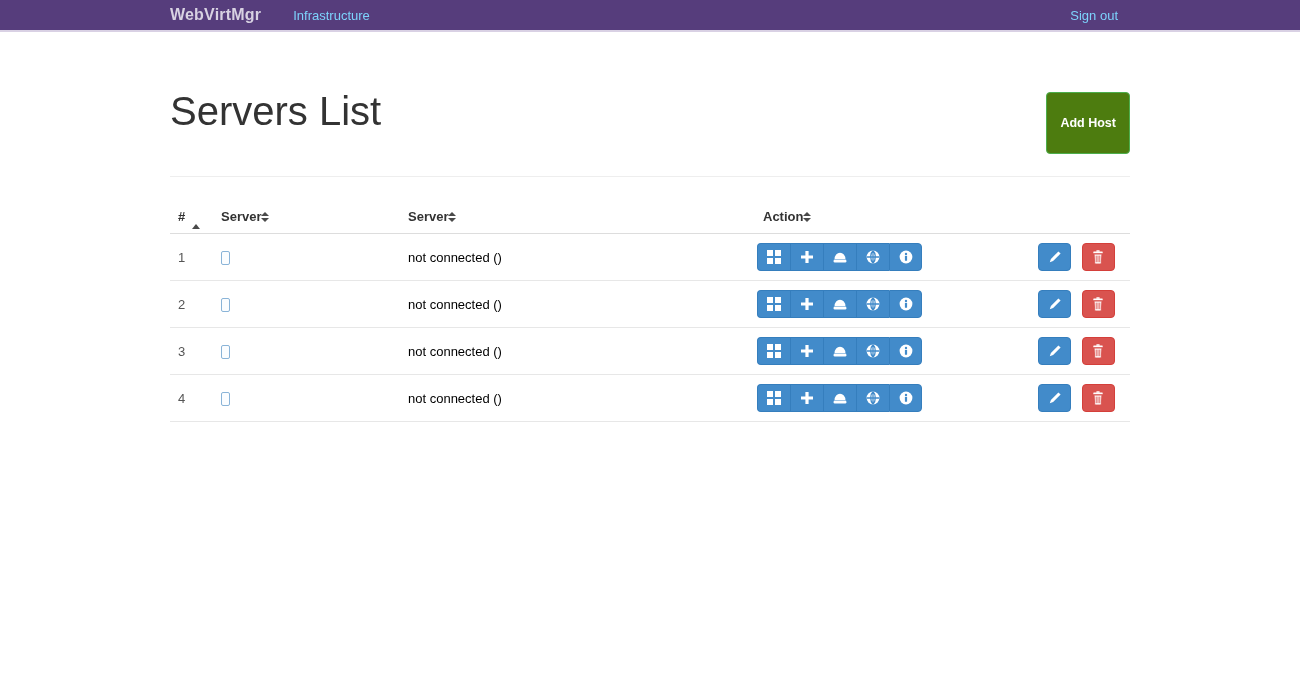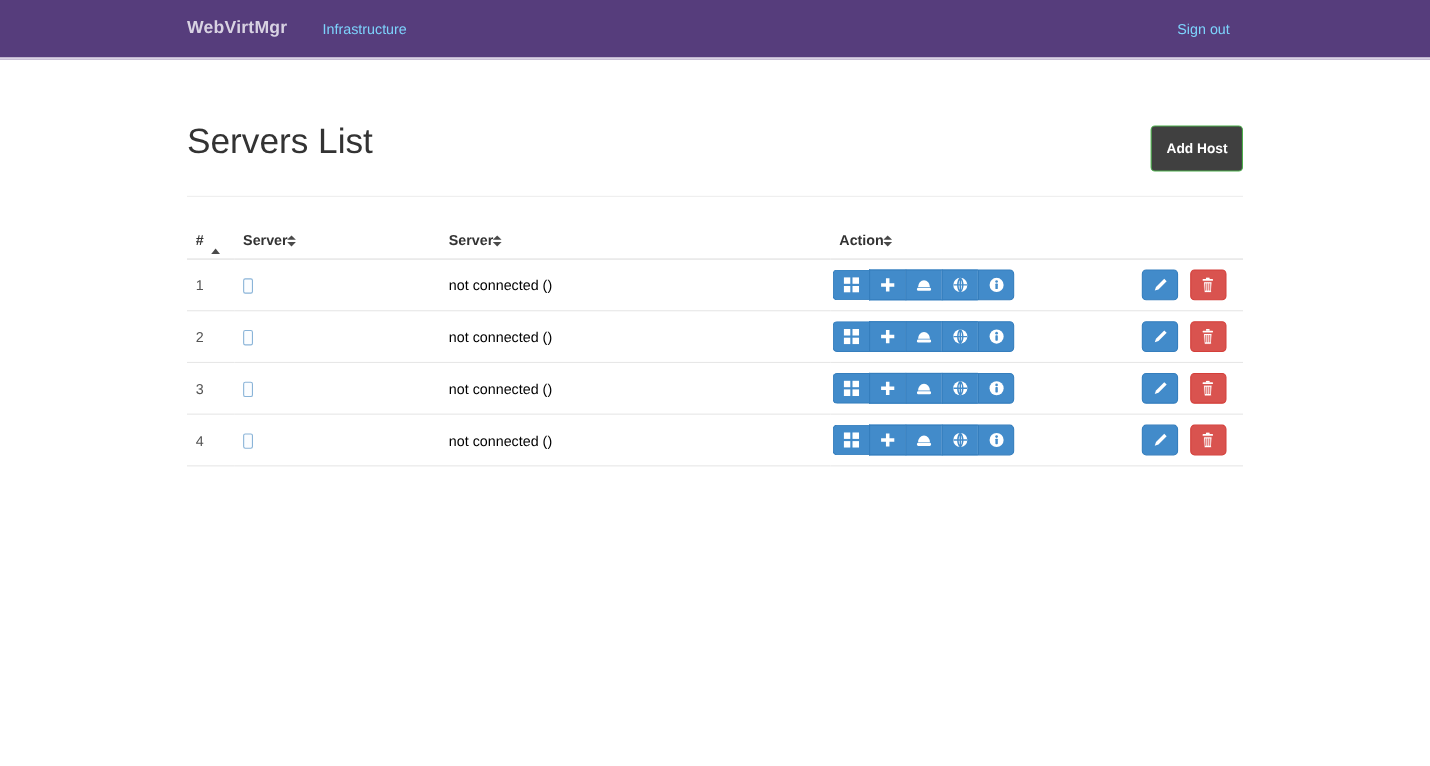--- a/index.html
+++ b/index.html
@@ -6,21 +6,21 @@
   html, body { margin: 0; padding: 0; }
   body {
     width: 1300px; height: 696px;
     background: #ffffff;
     font-family: "Liberation Sans", sans-serif;
     overflow: hidden;
   }
 
   
   .navbar {
-    height: 54px;
+    height: 32px;
     background: #563d7c;
     border-bottom: 2px solid #d9d1e4;
   }
   .navbar-inner {
     width: 960px; height: 100%;
     margin: 0 auto;
     display: flex; align-items: center;
   }
   .brand {
     color: #d8d2e2; font-size: 16px; font-weight: 600;
@@ -37,29 +37,29 @@
 
   
   .container { width: 960px; margin: 0 auto; }
   .page-header {
     margin-top: 56px;
     padding-bottom: 22px;
     border-bottom: 1px solid #eeeeee;
     display: flex; justify-content: space-between; align-items: flex-start;
   }
   .page-title {
-    margin: 0; font-size: 32px; font-weight: 400; color: #333333;
+    margin: 0; font-size: 40px; font-weight: 400; color: #333333;
     line-height: 1.15;
   }
   .btn-add-host {
     margin-top: 4px;
-    background: #404040; border: 1px solid #4cae4c; color: #ffffff;
+    background: #4d7c0f; border: 1px solid #4cae4c; color: #ffffff;
     font-family: "Liberation Sans", sans-serif;
     font-size: 12.5px; font-weight: bold;
-    padding: 13px 13px; border-radius: 4px; cursor: pointer;
+    padding: 23px 13px; border-radius: 4px; cursor: pointer;
   }
 
   
   table.servers { width: 100%; border-collapse: collapse; margin-top: 23px; }
   col.c-num    { width: 43px; }
   col.c-server { width: 187px; }
   col.c-status { width: 355px; }
   col.c-action { width: 275px; }
   col.c-edit   { width: 100px; }
 

